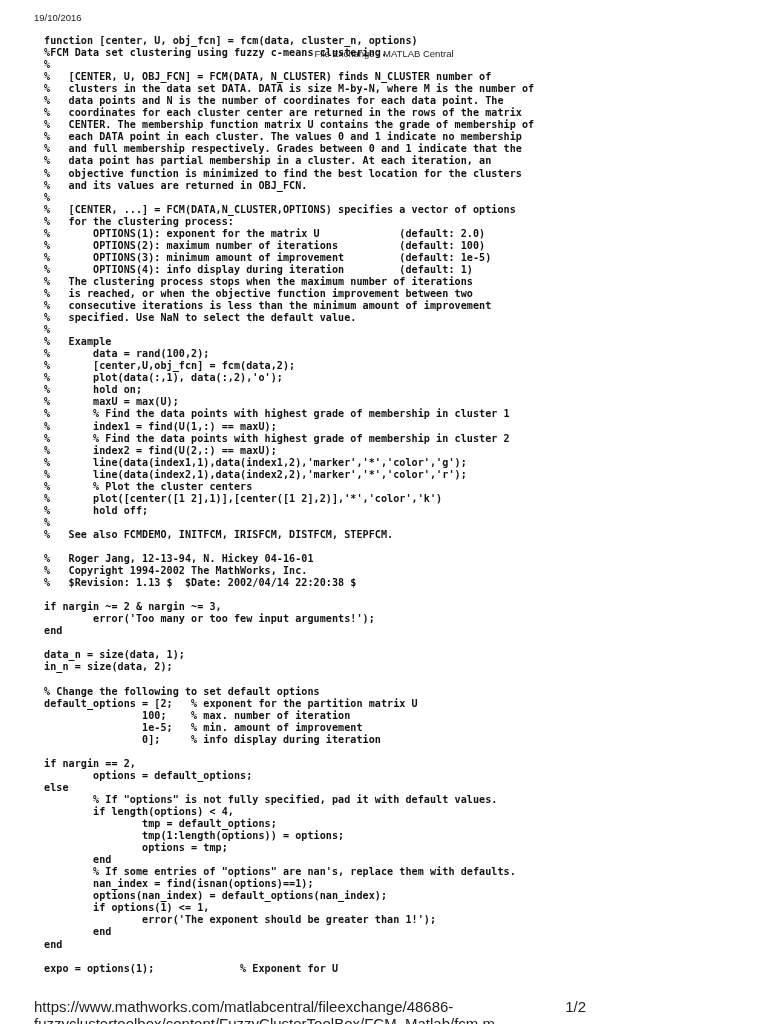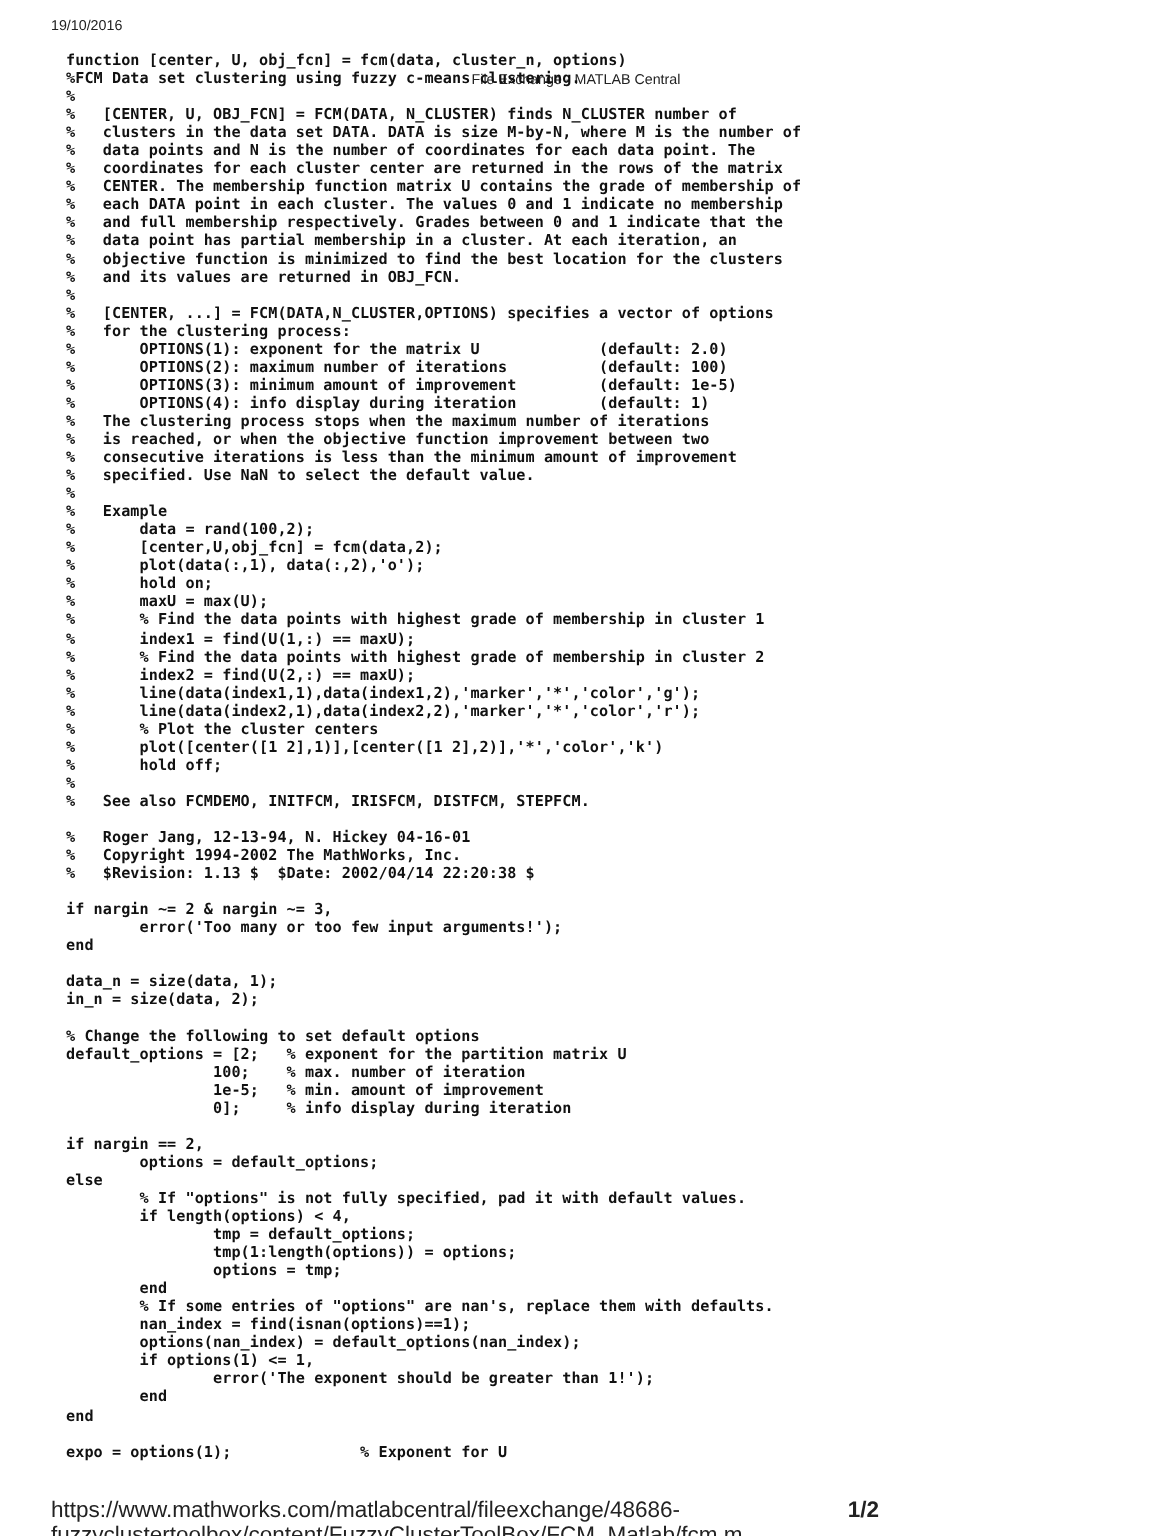--- a/index.html
+++ b/index.html
@@ -8,21 +8,21 @@
     position: absolute; top: 12px; left: 0; width: 768px; height: 14px;
     font-family: "Liberation Sans", sans-serif; font-size: 9.5px; color: #222; text-decoration: underline;
   }
   .hdr .date { position: absolute; left: 34px; top: 0; }
   .hdr .title { position: absolute; left: 0; width: 768px; text-align: center; top: 0; margin-top: 36px; }
   .ftr {
     position: absolute; top: 998px; left: 0; width: 620px; height: 14px;
     font-family: "Liberation Sans", sans-serif; font-size: 15px; color: #222;
   }
   .ftr .url { position: absolute; left: 34px; top: 0; }
-  .ftr .page { position: absolute; right: 34px; top: 0; font-weight: bold; }
+  .ftr .page { position: absolute; right: 34px; top: 0; }
   .code {
     position: absolute; left: 44px; top: 35px; margin: 0;
     font-family: "DejaVu Sans Mono", monospace; font-size: 10.1px;
     line-height: 12.05px; color: #111; white-space: pre; font-weight: 700;
     letter-spacing: 0.05px;
   }
   .code .ln { display: block; height: 12.05px; }
 </style>
 </head>
 <body>

